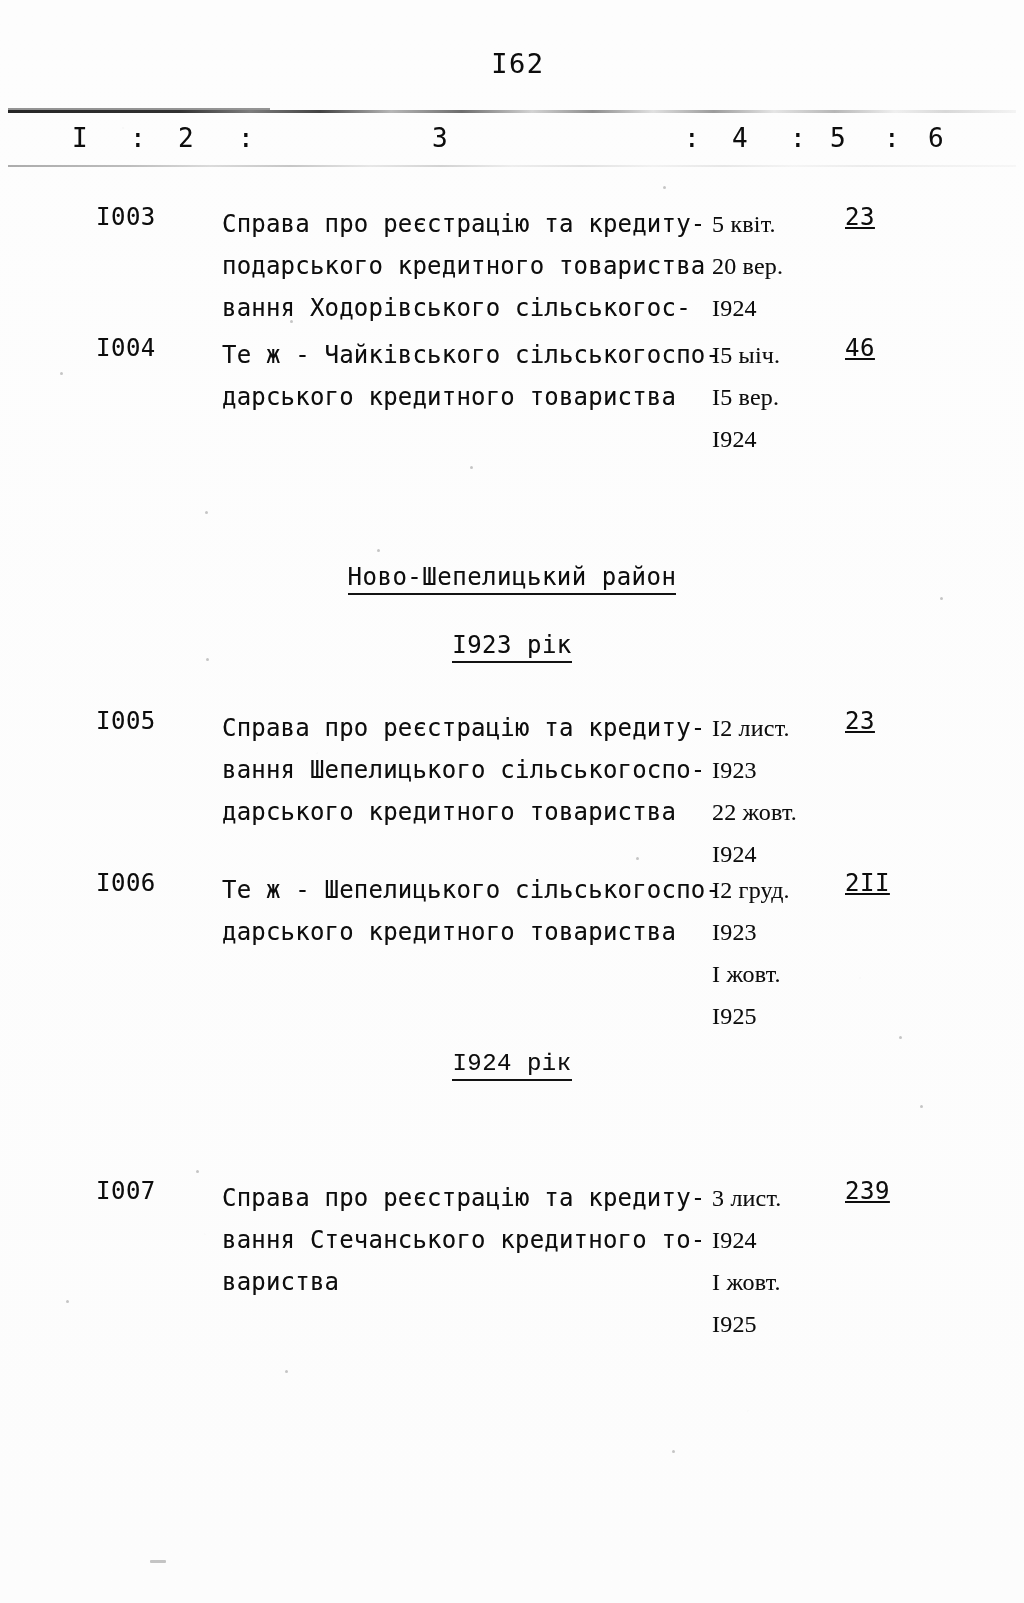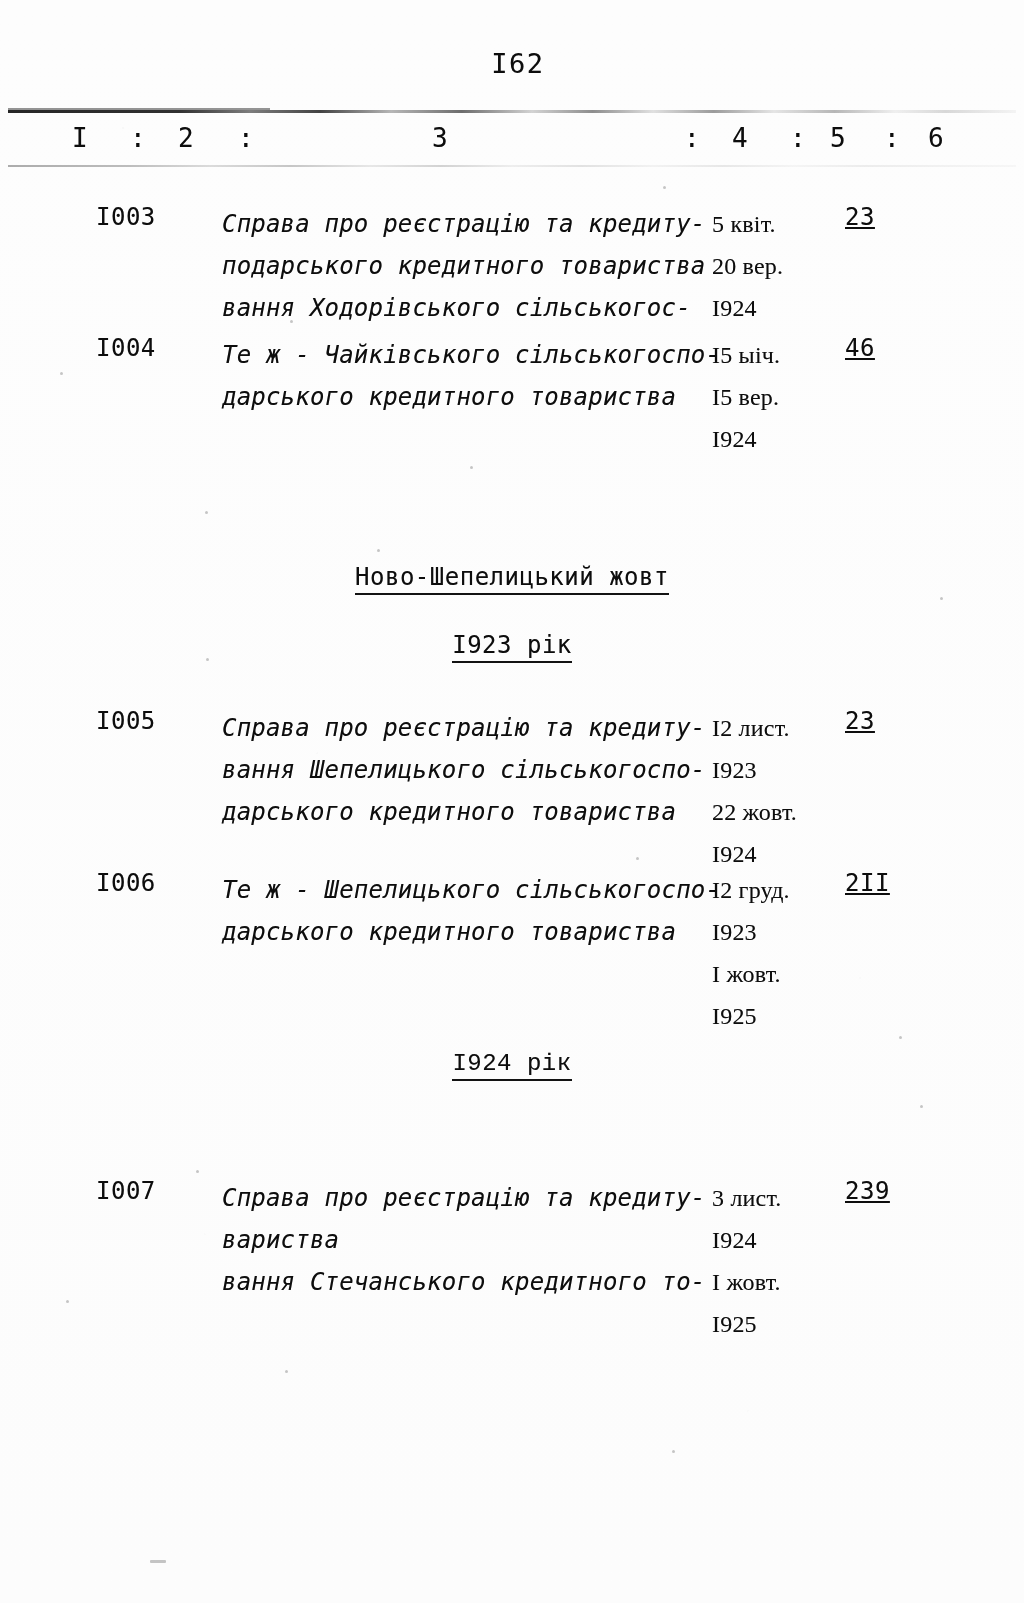--- a/index.html
+++ b/index.html
@@ -134,21 +134,21 @@
   }
   .entry .desc {
     position: absolute;
     left: 222px;
     top: 0;
     width: 480px;
     font-size: 24px;
     line-height: 42px;
     letter-spacing: 0.2px;
   }
-  .entry .desc .line { display: block; white-space: pre; font-style: italic; }
+  .entry .desc .line { display: block; white-space: pre; }
   .entry .dates {
     position: absolute;
     left: 712px;
     top: 0;
     width: 150px;
     font-size: 24px;
     line-height: 42px;
     letter-spacing: 0.2px;
   }
   .entry .dates .line { display: block; white-space: pre; font-family: Liberation Serif, serif; }
@@ -208,21 +208,21 @@
     <div class="cell" style="left: 432px;">3</div>
     <div class="cell" style="left: 684px;">:</div>
     <div class="cell" style="left: 732px;">4</div>
     <div class="cell" style="left: 790px;">:</div>
     <div class="cell" style="left: 830px;">5</div>
     <div class="cell" style="left: 884px;">:</div>
     <div class="cell" style="left: 928px;">6</div>
   </div>
 
 <div id="headings-container">
-    <div class="abs heading" style="top: 563px;"><span>Ново-Шепелицький жовт</span></div>
+    <div class="abs heading" style="top: 563px;"><span>Ново-Шепелицький район</span></div>
     <div class="abs heading" style="top: 631px;"><span>I923 рік</span></div>
     <div class="abs heading" style="top: 1050px; font-family: Liberation Mono, monospace;"><span>I924 рік</span></div>
   </div>
 
 <div id="entries-container">
     <div class="abs entry" style="top: 203px;">
       <div class="num">I003</div>
       <div class="desc">
         <span class="line">Справа про реєстрацію та кредиту-</span>
         <span class="line">подарського кредитного товариства</span>
@@ -274,22 +274,22 @@
         <span class="line">I923</span>
         <span class="line">I жовт.</span>
         <span class="line">I925</span>
       </div>
       <div class="count">2II</div>
     </div>
     <div class="abs entry" style="top: 1177px;">
       <div class="num">I007</div>
       <div class="desc">
         <span class="line">Справа про реєстрацію та кредиту-</span>
+        <span class="line">вання Стечанського кредитного то-</span>
         <span class="line">вариства</span>
-        <span class="line">вання Стечанського кредитного то-</span>
       </div>
       <div class="dates">
         <span class="line">3 лист.</span>
         <span class="line">I924</span>
         <span class="line">I жовт.</span>
         <span class="line">I925</span>
       </div>
       <div class="count">239</div>
     </div>
   </div>

